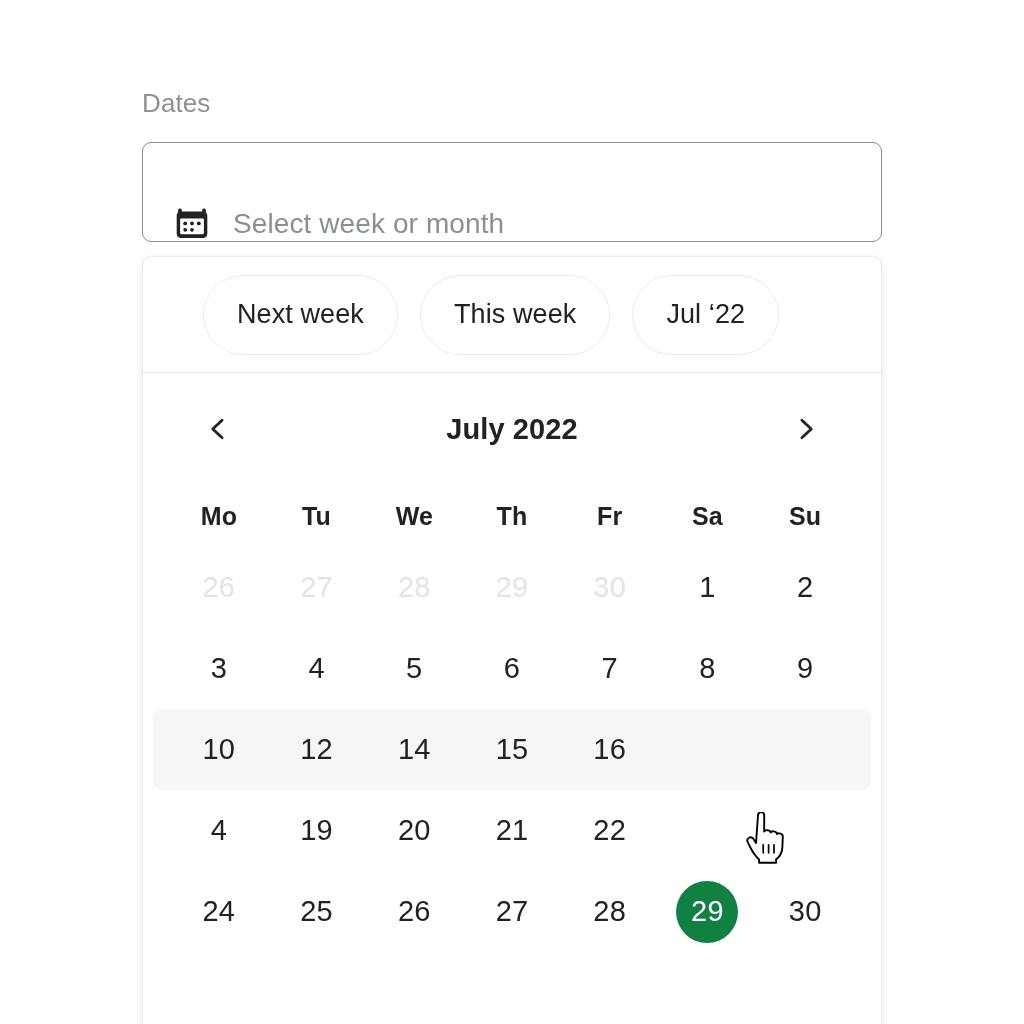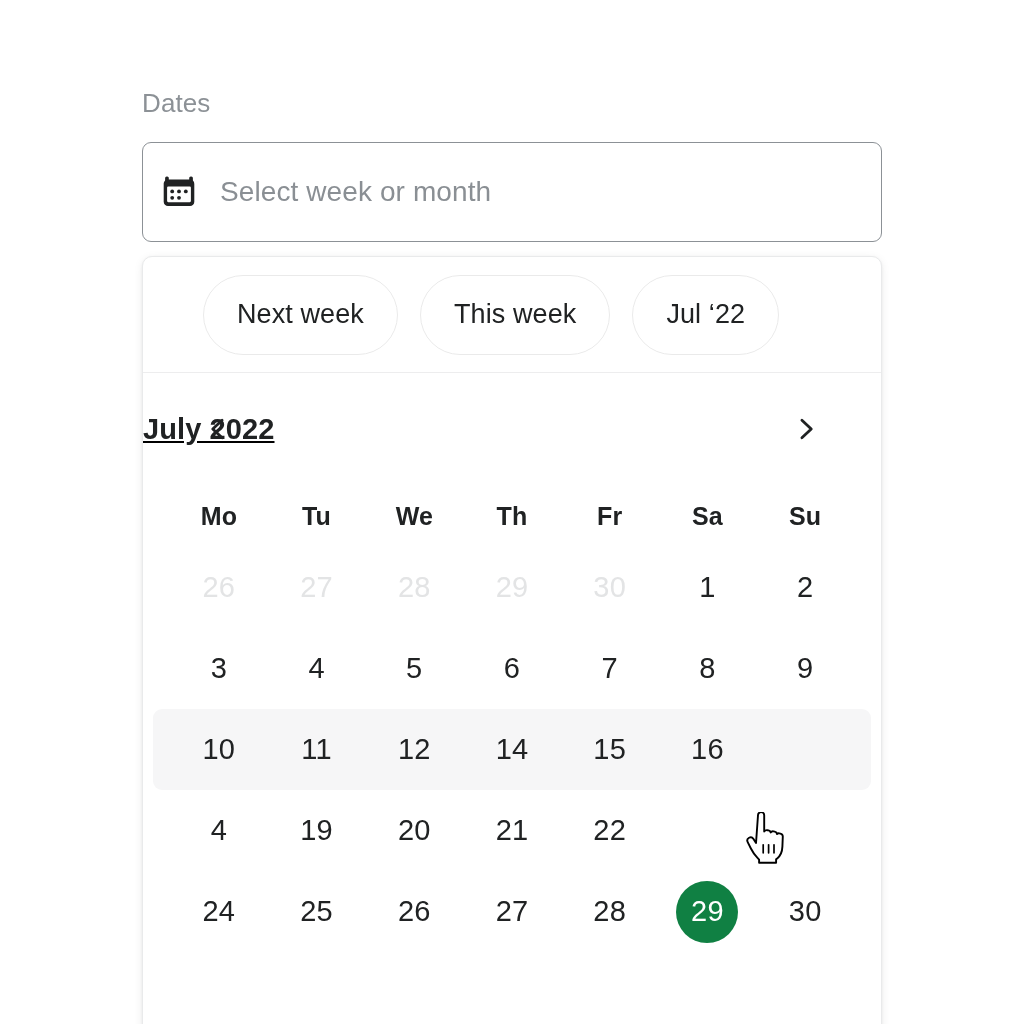--- a/index.html
+++ b/index.html
@@ -35,22 +35,22 @@
   .date-input {
     position: absolute;
     left: 142px;
     top: 142px;
     width: 740px;
     height: 100px;
     border: 1.6px solid #8c9196;
     border-radius: 9px;
     background: #ffffff;
     display: flex;
-    align-items: center;
-    padding-left: 19px;
+    align-items: flex-end;
+    padding-left: 32px;
     cursor: text;
   }
 
   .cal-icon {
     width: 34px;
     height: 34px;
     flex: 0 0 34px;
     position: relative;
     margin-right: 24px;
   }
@@ -105,22 +105,21 @@
   }
 
   
   .calendar { position: relative; padding: 0; }
 
   .cal-header {
     position: relative;
     height: 112px;
     display: flex;
     align-items: center;
-    justify-content: flex-start;
-    text-decoration: underline;
+    justify-content: center;
   }
 
   .cal-title {
     font-size: 29px;
     font-weight: bold;
     color: #202223;
     letter-spacing: 0.1px;
   }
 
   .nav-btn {
@@ -313,23 +312,20 @@
             </div>
             <div class="day">
               <span class="day-inner">9</span>
             </div>
           </div>
           <div class="week-row highlight">
             <div class="day">
               <span class="day-inner">10</span>
             </div>
             <div class="day">
-              <span class="day-inner">11</span>
-            </div>
-            <div class="day">
               <span class="day-inner">12</span>
             </div>
             <div class="day">
               <span class="day-inner">14</span>
             </div>
             <div class="day">
               <span class="day-inner">15</span>
             </div>
             <div class="day">
               <span class="day-inner">16</span>

